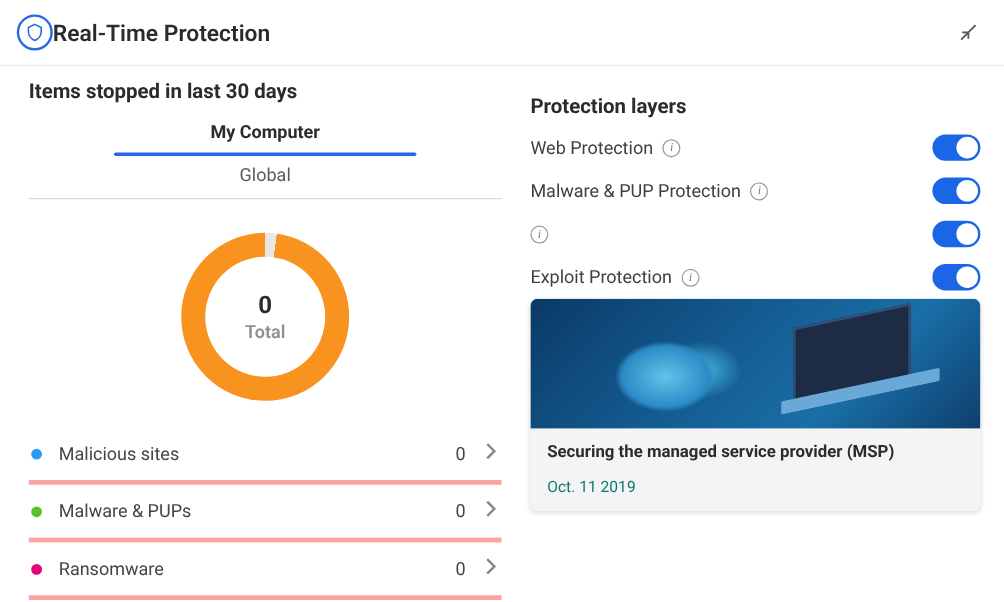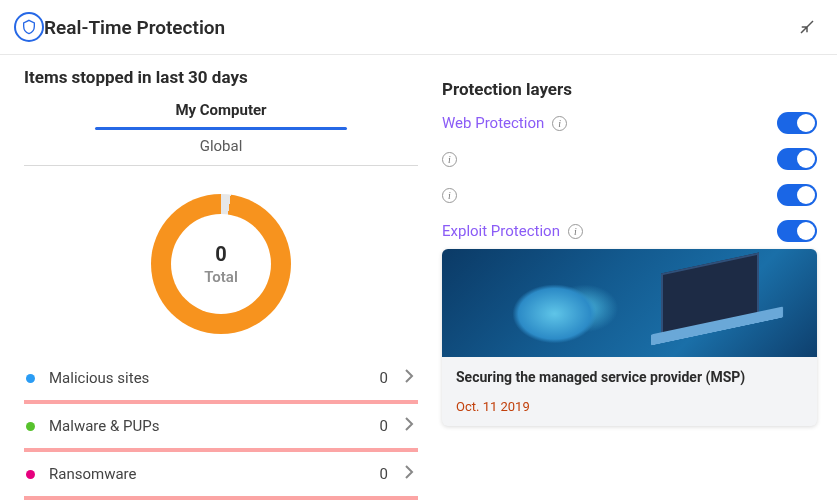--- a/index.html
+++ b/index.html
@@ -66,21 +66,21 @@
   .cat-row:last-child{border-bottom:none;}
   .dot{width:9px;height:9px;border-radius:50%;margin-right:14px;flex-shrink:0;}
   .cat-label{flex:1; font-size:15px; color:#444;}
   .cat-count{font-size:15px;color:#444;margin-right:16px;}
   .chevron{color:#888;}
   .chevron svg{width:10px;height:16px;}
   
   .layer-row{
     display:flex;align-items:center;padding:7px 0 7px 0;gap:8px;
   }
-  .layer-label{font-size:15px;color:#8b5cf6;}
+  .layer-label{font-size:15px;color:#404040;}
   .info-icon{width:15px;height:15px;border:1px solid #999;border-radius:50%;display:inline-flex;align-items:center;justify-content:center;font-size:10px;color:#777;font-style:italic;font-family:serif;cursor:help;}
   .toggle{
     width:40px;height:22px;background:#1a66e6;border-radius:11px;position:relative;margin-left:auto;cursor:pointer;
   }
   .toggle::after{
     content:"";position:absolute;top:2px;right:2px;width:18px;height:18px;background:#fff;border-radius:50%;
   }
   
   .sec-news-head{display:flex;align-items:baseline;margin-top:22px;margin-bottom:8px;}
   .sec-news-head .section-title{margin-bottom:0;}
@@ -108,21 +108,21 @@
   }
   .laptop::after{
     content:""; position:absolute; left:0; top:52px; width:132px; height:22px;
     background:#6aa8d8;
     transform:skewY(-12deg) rotateX(60deg);
     border-radius:2px;
   }
   .news-body{padding:12px 14px 12px;}
   .news-title{font-size:14px;font-weight:700;color:#2b2b2b;margin-bottom:4px;}
   .news-desc{font-size:13.5px;color:#5a5a5a;white-space:nowrap;overflow:hidden;text-overflow:ellipsis;}
-  .news-date{font-size:13px;color:#c2410c;margin-top:14px;}
+  .news-date{font-size:13px;color:#0f766e;margin-top:14px;}
 </style>
 </head>
 <body>
 
 <div class="header">
   <span class="shield-wrap">
     <svg viewBox="0 0 24 24" fill="none" stroke="#2668e6" stroke-width="2">
       <path d="M12 2 L20 6 V11 C20 16 16.5 20.5 12 22 C7.5 20.5 4 16 4 11 V6 Z"></path>
     </svg>
   </span>
@@ -194,20 +194,21 @@
 
   <div class="col-right">
     <div class="section-title">Protection layers</div>
 
     <div class="layer-row">
       <span class="layer-label">Web Protection</span>
       <span class="info-icon">i</span>
       <span class="toggle"></span>
     </div>
     <div class="layer-row">
+      <span class="layer-label">Malware &amp; PUP Protection</span>
       <span class="info-icon">i</span>
       <span class="toggle"></span>
     </div>
     <div class="layer-row">
       <span class="info-icon">i</span>
       <span class="toggle"></span>
     </div>
     <div class="layer-row">
       <span class="layer-label">Exploit Protection</span>
       <span class="info-icon">i</span>

